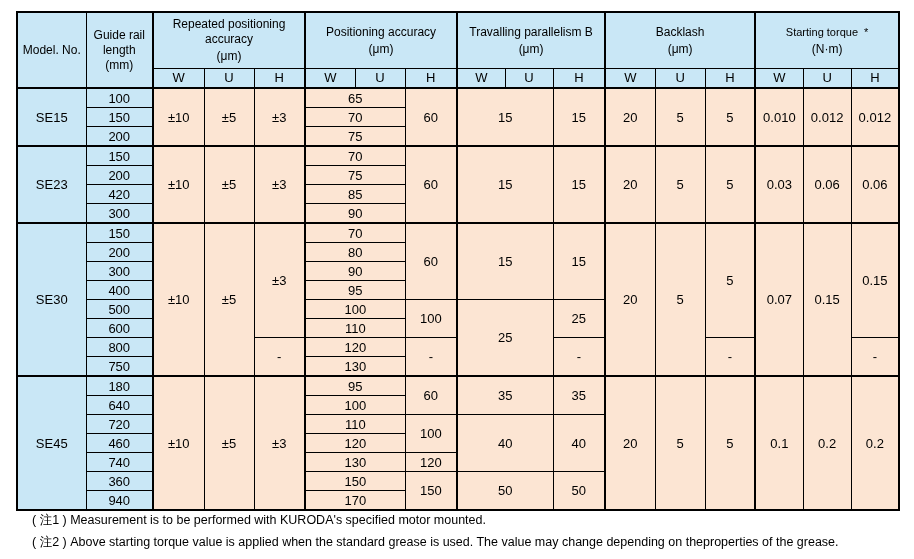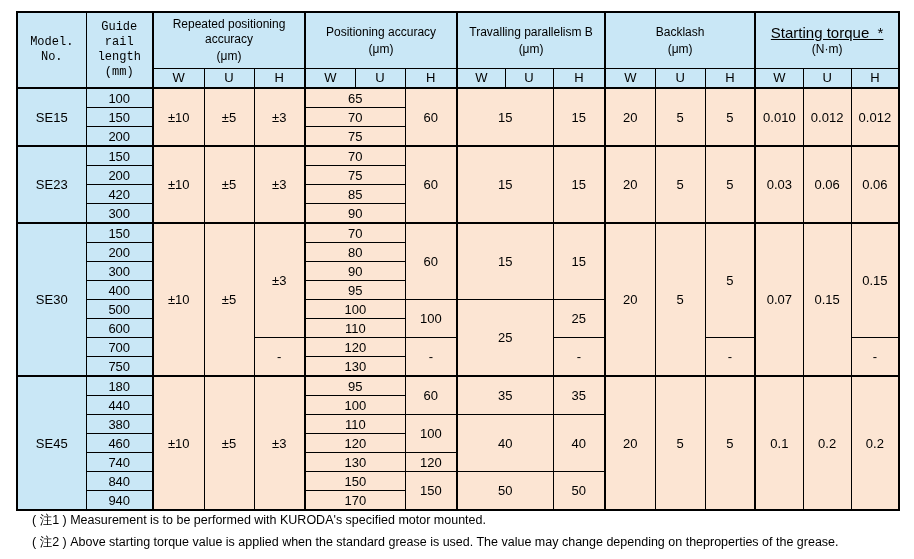--- a/index.html
+++ b/index.html
@@ -24,24 +24,24 @@
     text-align: center;
     vertical-align: middle;
     padding: 0;
     overflow: hidden;
   }
   
   .spec thead th { background: var(--header-bg, #c9e7f6); font-weight: normal; font-size: 12px; }
   .spec thead tr.h1 { height: 56px; }
   .spec thead tr.h2 { height: 20px; }
   .spec thead tr.h2 th { font-size: 13px; }
-  .spec thead th.small .g-label { font-size: 15px; text-decoration: underline; }
+  .spec thead th.small .g-label { font-size: 11px; }
   .g-label { line-height: 15px; }
   .g-unit  { line-height: 14px; margin-top: 2px; }
-  th.model-h, th.guide-h { font-size: 12.5px; line-height: 15px; font-family: Liberation Mono, monospace; }
+  th.model-h, th.guide-h { font-size: 12.5px; line-height: 15px; }
 
   
   .spec tbody td { background: var(--cell-bg, #fce5d3); font-size: 13px; height: 18px; line-height: 15px; }
   .spec tbody tr { height: 19px; }
   .spec tbody td.model, .spec tbody td.len { background: var(--header-bg, #c9e7f6); }
   
   .spec th.gl, .spec td.gl { border-left: 2px solid var(--border, #000); }
   .spec tbody tr.section-start td { border-top: 2px solid var(--border, #000); }
 
   .footnotes { position: absolute; left: 32px; top: 513px; width: 890px; }
@@ -213,21 +213,21 @@
           <td colspan="2" class="gl">100</td>
           <td rowspan="2">100</td>
           <td rowspan="4" colspan="2" class="gl">25</td>
           <td rowspan="2">25</td>
         </tr>
         <tr>
           <td class="len">600</td>
           <td colspan="2" class="gl">110</td>
         </tr>
         <tr>
-          <td class="len">700</td>
+          <td class="len">800</td>
           <td rowspan="2">-</td>
           <td colspan="2" class="gl">120</td>
           <td rowspan="2">-</td>
           <td rowspan="2">-</td>
           <td rowspan="2">-</td>
           <td rowspan="2">-</td>
         </tr>
         <tr>
           <td class="len">750</td>
           <td colspan="2" class="gl">130</td>
@@ -243,41 +243,41 @@
           <td rowspan="2" colspan="2" class="gl">35</td>
           <td rowspan="2">35</td>
           <td rowspan="7" class="gl">20</td>
           <td rowspan="7">5</td>
           <td rowspan="7">5</td>
           <td rowspan="7" class="gl">0.1</td>
           <td rowspan="7">0.2</td>
           <td rowspan="7">0.2</td>
         </tr>
         <tr>
-          <td class="len">440</td>
+          <td class="len">640</td>
           <td colspan="2" class="gl">100</td>
         </tr>
         <tr>
-          <td class="len">380</td>
+          <td class="len">720</td>
           <td colspan="2" class="gl">110</td>
           <td rowspan="2">100</td>
           <td rowspan="3" colspan="2" class="gl">40</td>
           <td rowspan="3">40</td>
         </tr>
         <tr>
           <td class="len">460</td>
           <td colspan="2" class="gl">120</td>
         </tr>
         <tr>
           <td class="len">740</td>
           <td colspan="2" class="gl">130</td>
           <td>120</td>
         </tr>
         <tr>
-          <td class="len">840</td>
+          <td class="len">360</td>
           <td colspan="2" class="gl">150</td>
           <td rowspan="2">150</td>
           <td rowspan="2" colspan="2" class="gl">50</td>
           <td rowspan="2">50</td>
         </tr>
         <tr>
           <td class="len">940</td>
           <td colspan="2" class="gl">170</td>
         </tr>
       </tbody>

